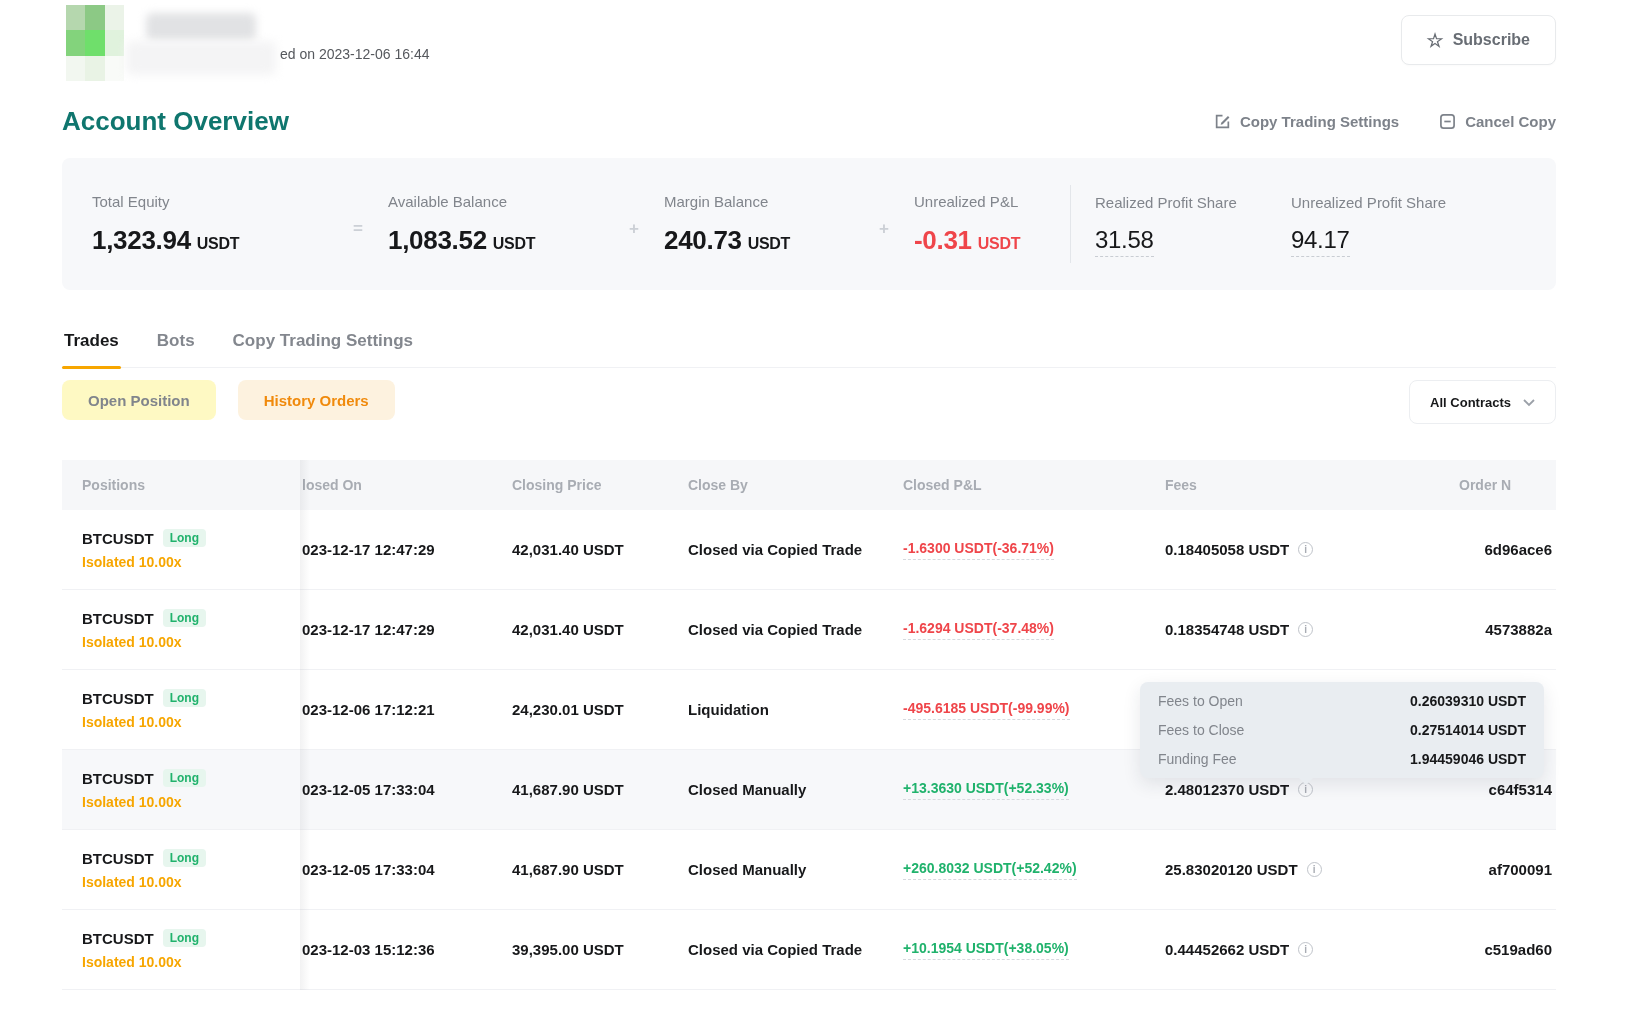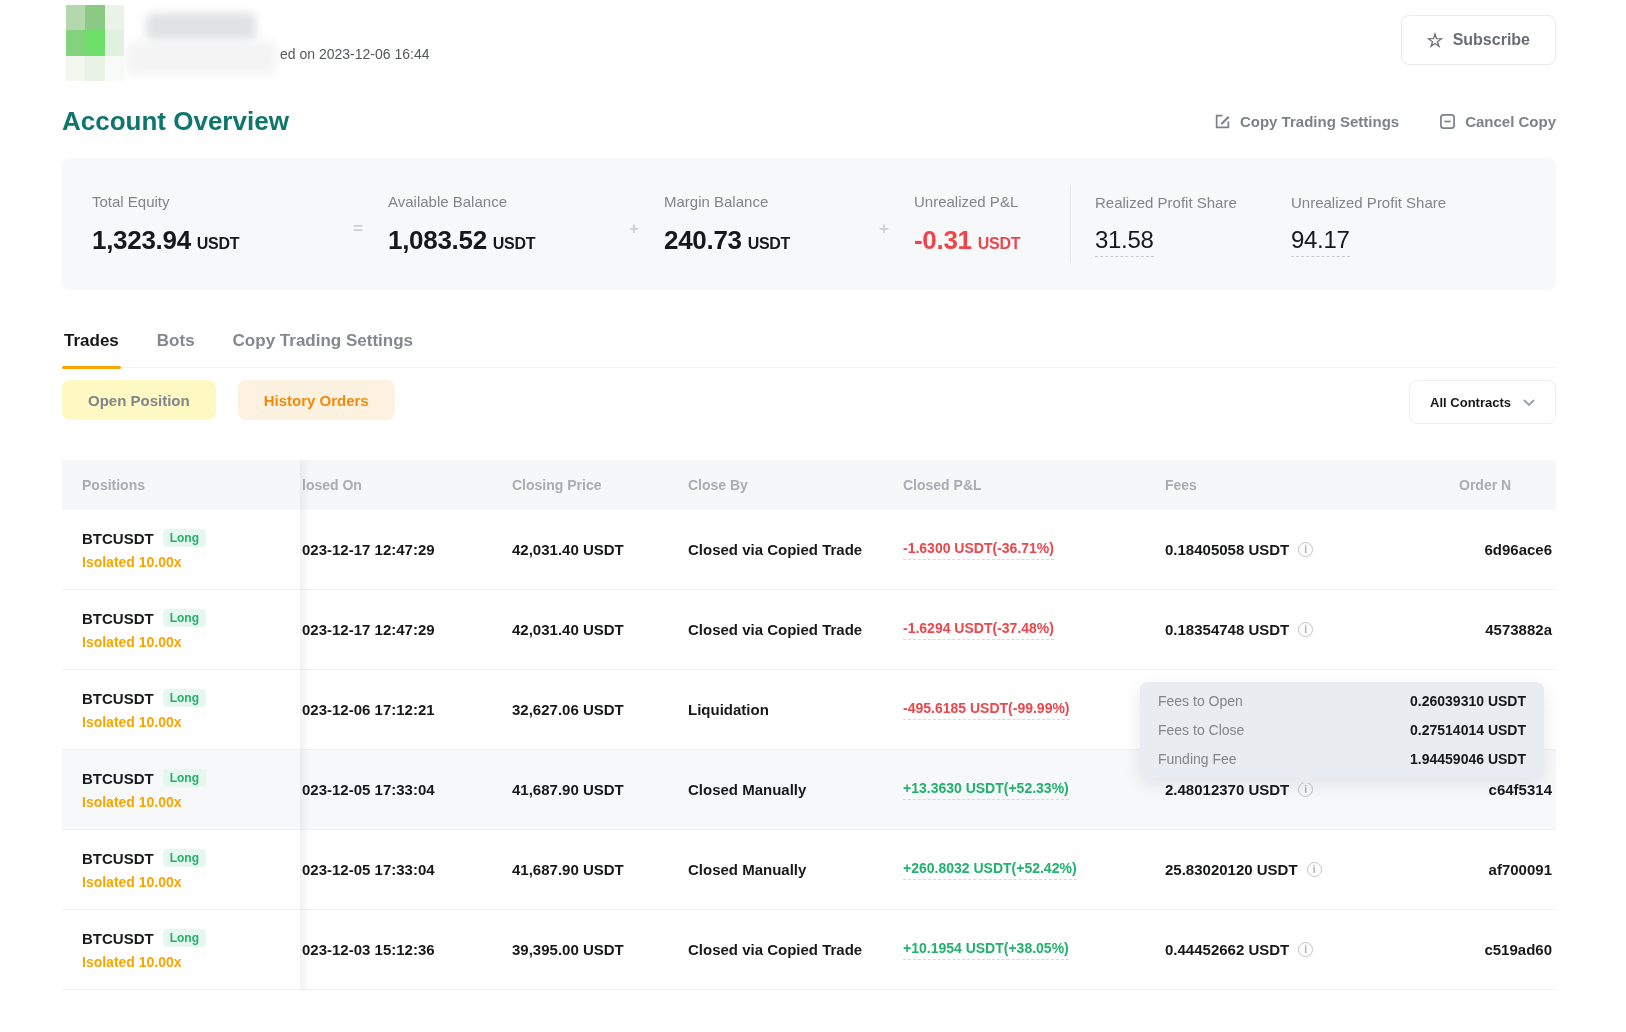--- a/index.html
+++ b/index.html
@@ -266,21 +266,21 @@
   </div>
         <div class="trow">
     <div class="cell pos-cell">
       <div class="pos-line1">
         <span class="symbol">BTCUSDT</span>
         <span class="side-badge">Long</span>
       </div>
       <div class="margin-mode">Isolated 10.00x</div>
     </div>
     <div class="cell">023-12-06 17:12:21</div>
-    <div class="cell">32,627.06 USDT</div>
+    <div class="cell">24,230.01 USDT</div>
     <div class="cell">Liquidation</div>
     <div class="cell">
       <span class="pnl-value neg">-495.6185 USDT(-99.99%)</span>
     </div>
     <div class="cell">
       <span class="fees-inner" style="visibility: hidden;">
         <span></span>
         <span class="info-icon">i</span>
       </span>
     </div>

